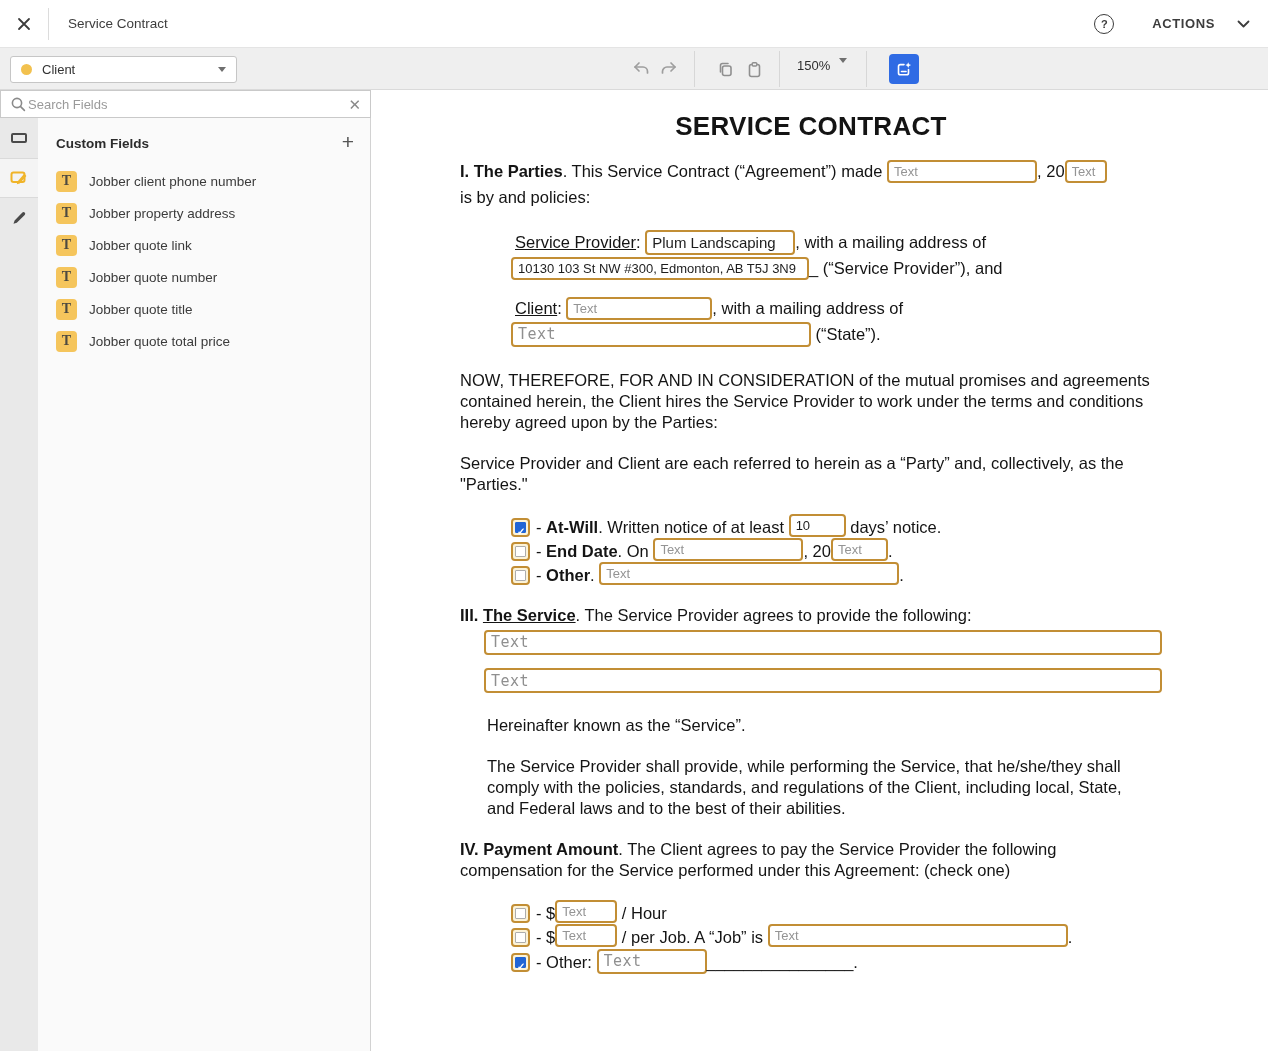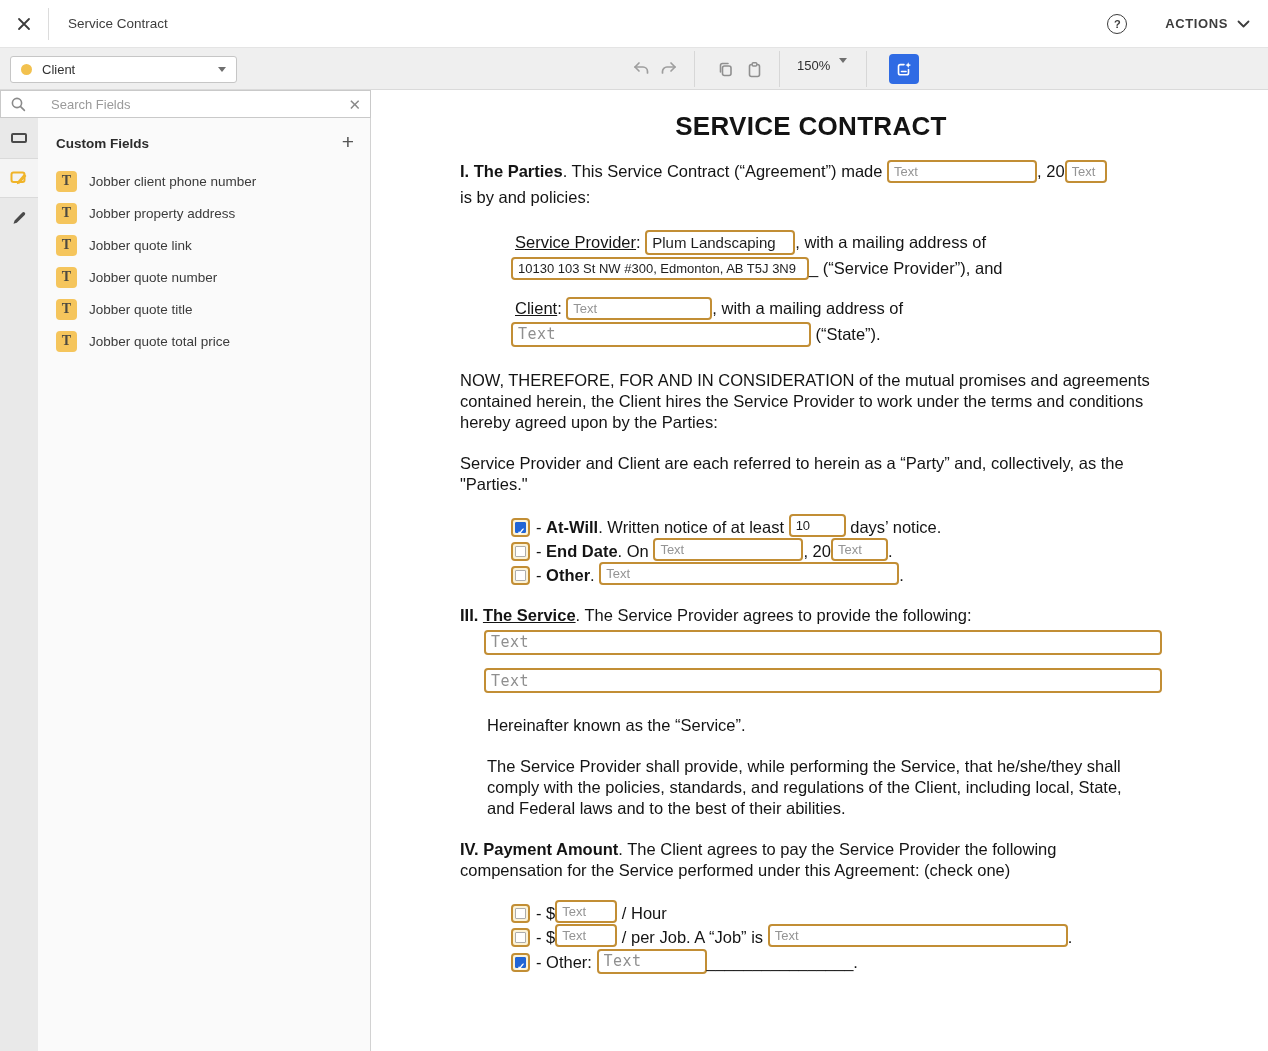--- a/index.html
+++ b/index.html
@@ -10,21 +10,21 @@
   
   .top-header { position:absolute; top:0; left:0; right:0; height:48px; background:#fff;
                 border-bottom:1px solid #e4e4e4; display:flex; align-items:center; z-index:5; }
   .close-btn { width:48px; height:48px; display:flex; align-items:center; justify-content:center; cursor:pointer; }
   .hdr-divider { width:1px; height:32px; background:#dcdcdc; }
   .hdr-title { margin-left:19px; font-size:13.5px; color:#3d3d3d; }
   .hdr-right { margin-left:auto; display:flex; align-items:center; padding-right:18px; }
   .help-btn { width:20px; height:20px; border:1.8px solid #3c3c3c; border-radius:50%;
               display:flex; align-items:center; justify-content:center;
               font-size:11px; font-weight:bold; color:#3c3c3c; cursor:pointer; }
-  .actions-btn { display:flex; align-items:center; gap:9px; margin-left:38px; cursor:pointer; }
+  .actions-btn { display:flex; align-items:center; gap:22px; margin-left:38px; cursor:pointer; }
   .actions-label { font-size:13px; font-weight:600; letter-spacing:0.6px; color:#3d3d3d; }
 
   
   .toolbar { position:absolute; top:48px; left:0; right:0; height:42px; background:#efefef;
              border-bottom:1px solid #dadada; z-index:4; }
   .client-select { position:absolute; left:10px; top:8px; width:227px; height:27px; background:#fff;
                    border:1px solid #c6c6c6; border-radius:3px; display:flex; align-items:center;
                    padding:0 10px; cursor:pointer; }
   .client-dot { width:11px; height:11px; border-radius:50%; background:var(--client-dot,#F2C14E); }
   .client-label { font-size:13px; color:#333; margin-left:10px; }
@@ -36,21 +36,21 @@
   .tb-sep { position:absolute; top:3px; width:1px; height:36px; background:#d7d7d7; }
   .zoom-ctrl { position:absolute; left:797px; top:10px; display:flex; align-items:flex-start; gap:9px; cursor:pointer; }
   .zoom-label { font-size:13px; color:#2f2f2f; }
   .magic-btn { position:absolute; left:889px; top:6px; width:30px; height:30px; border-radius:4px;
                background:var(--button-blue,#2F6BE4); display:flex; align-items:center;
                justify-content:center; cursor:pointer; }
 
   
   .search-bar { position:absolute; top:90px; left:0; width:371px; height:28px; background:#fff;
                 border:1px solid #c9c9c9; display:flex; align-items:center; padding:0 9px; z-index:3; }
-  .search-input { border:none; outline:none; flex:1; font-size:13px; color:#333; margin-left:24px;
+  .search-input { border:none; outline:none; flex:1; font-size:13px; color:#333; margin-left:1px;
                   font-family:"Liberation Sans",sans-serif; background:transparent; }
   .search-input::placeholder { color:#9a9a9a; }
   .search-clear { color:#8a8a8a; font-size:15px; cursor:pointer; line-height:1; }
 
   .left-rail { position:absolute; top:118px; left:0; width:38px; bottom:0; background:#e9e9e9; }
   .rail-cell { width:38px; height:40px; display:flex; align-items:center; justify-content:center; cursor:pointer; }
   .rail-cell.active { background:#f4f4f4; border-top:1px solid #dadada; border-bottom:1px solid #dadada; }
   .rail-field-glyph { width:16px; height:10px; border:2px solid #4a4a4a; border-radius:2px; }
 
   .fields-panel { position:absolute; top:118px; left:38px; width:333px; bottom:0; background:#fafafa;

